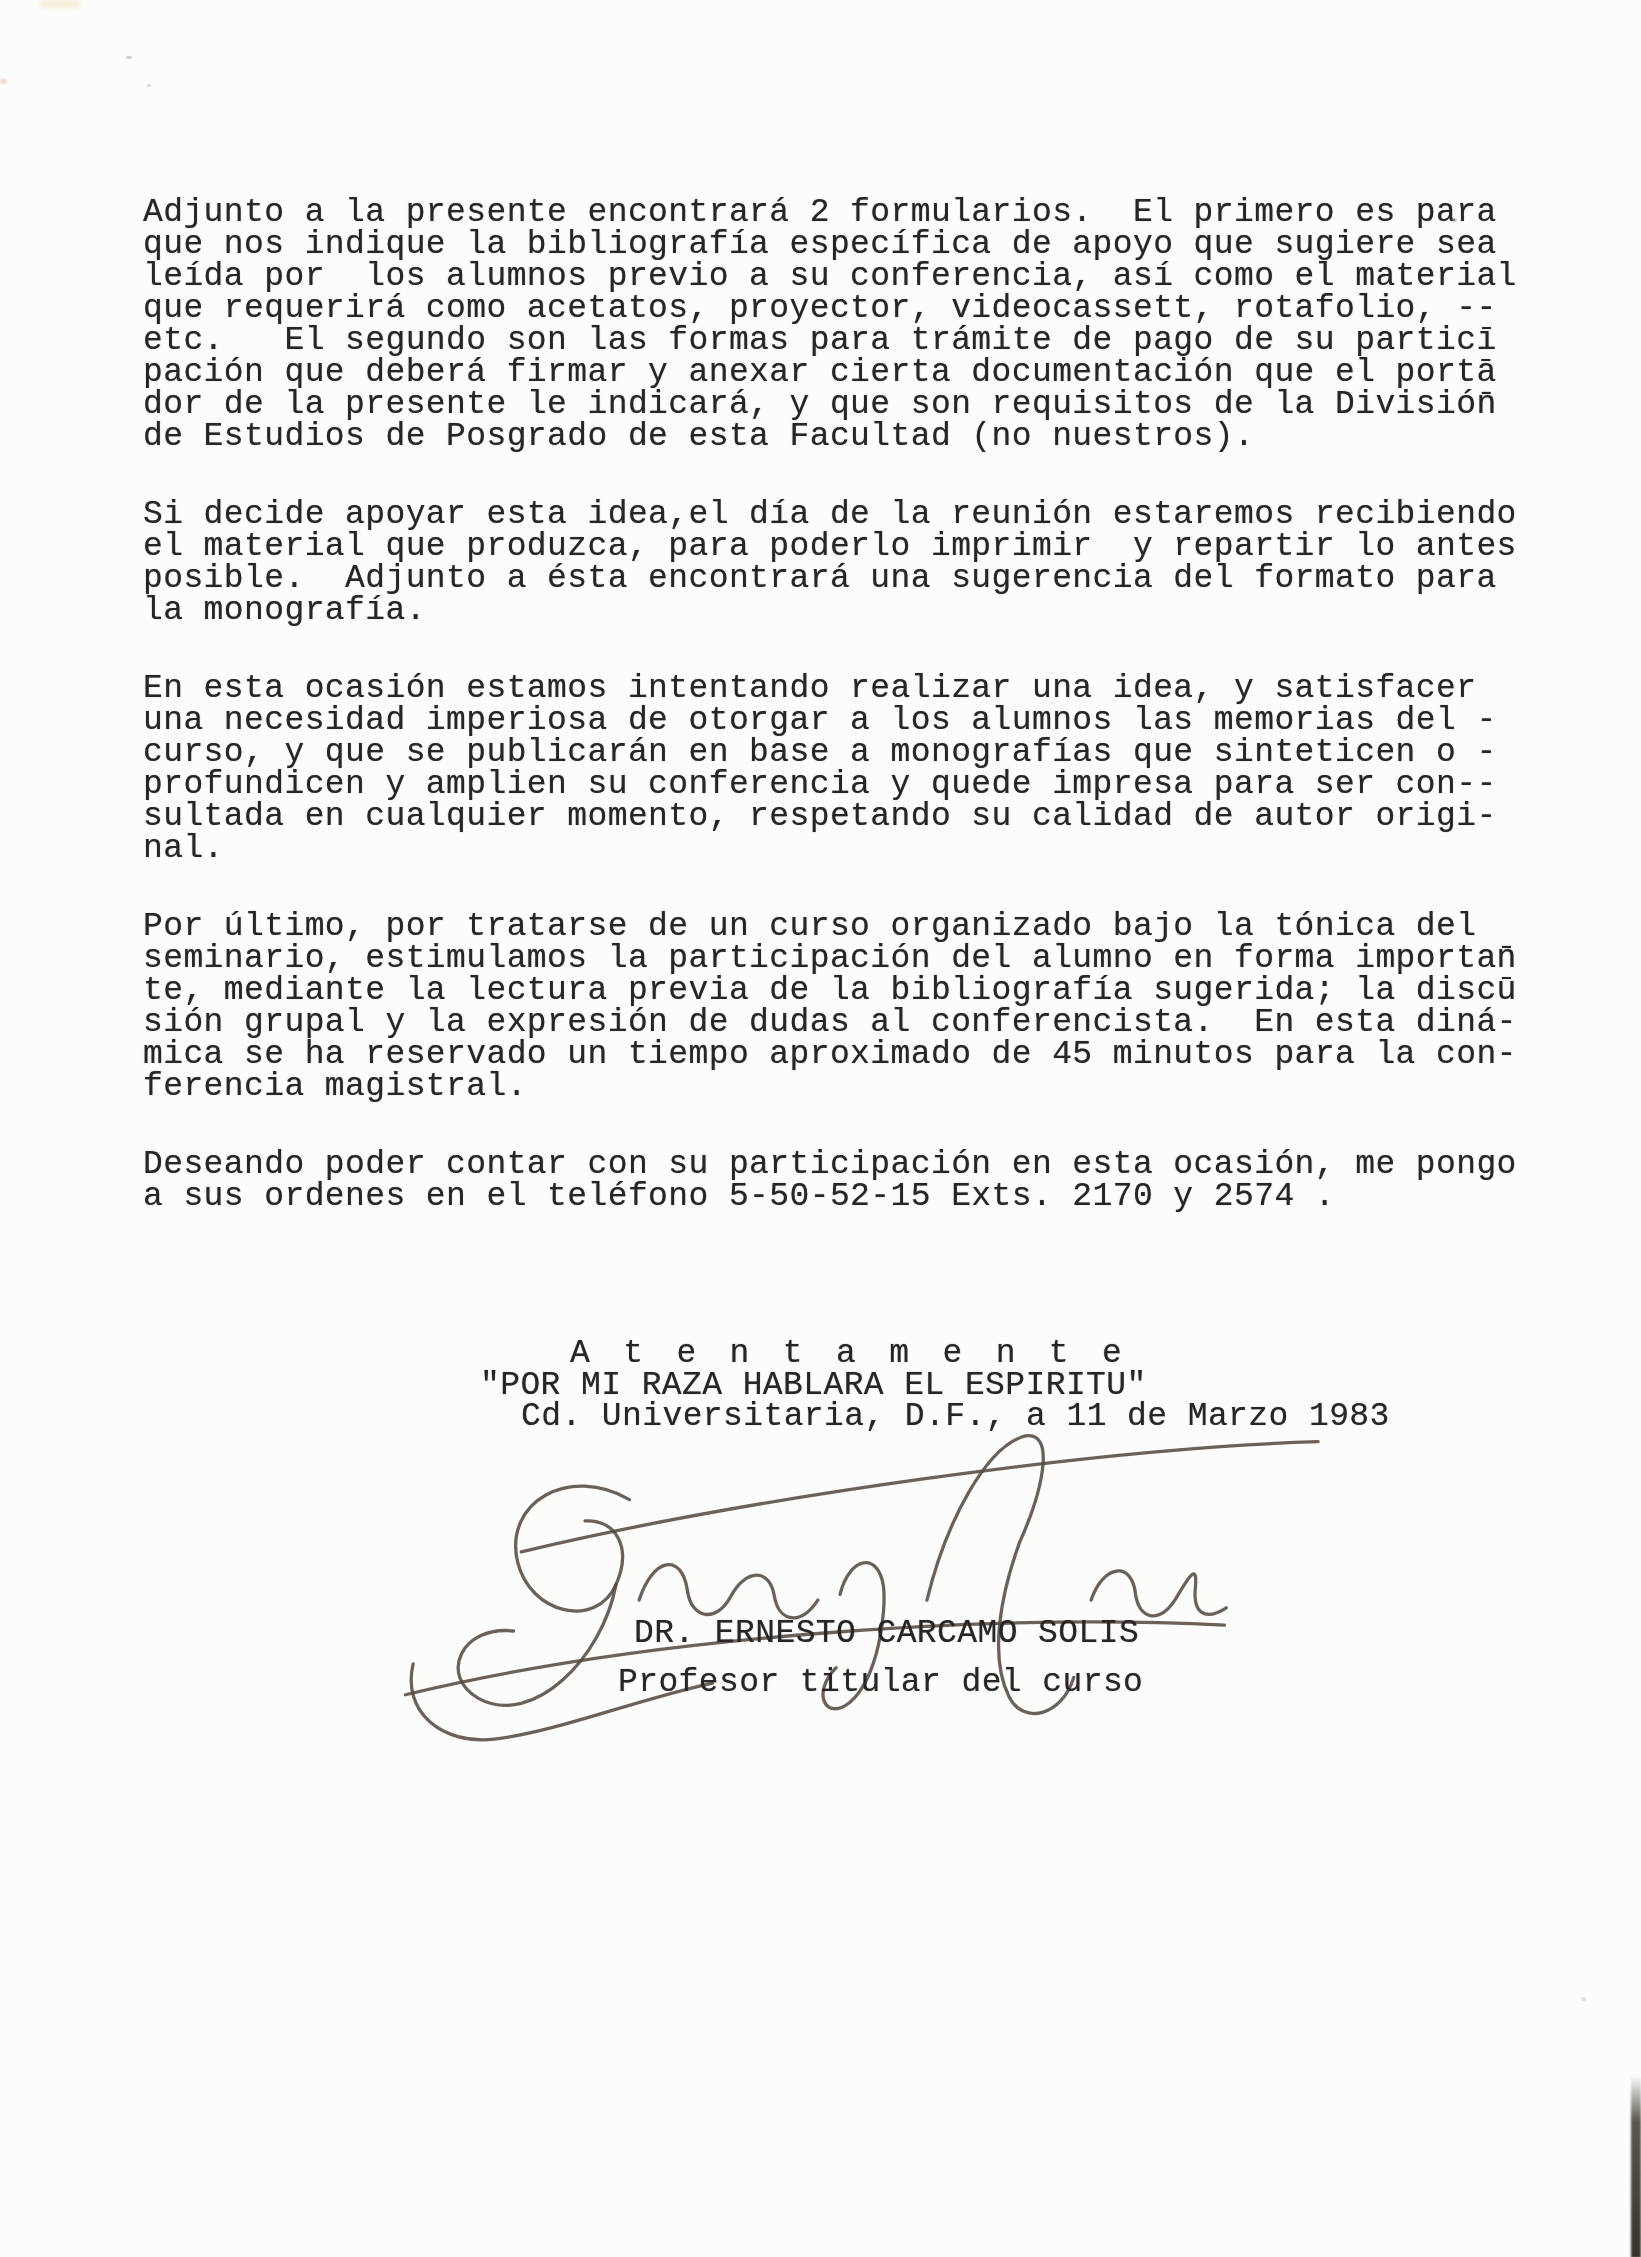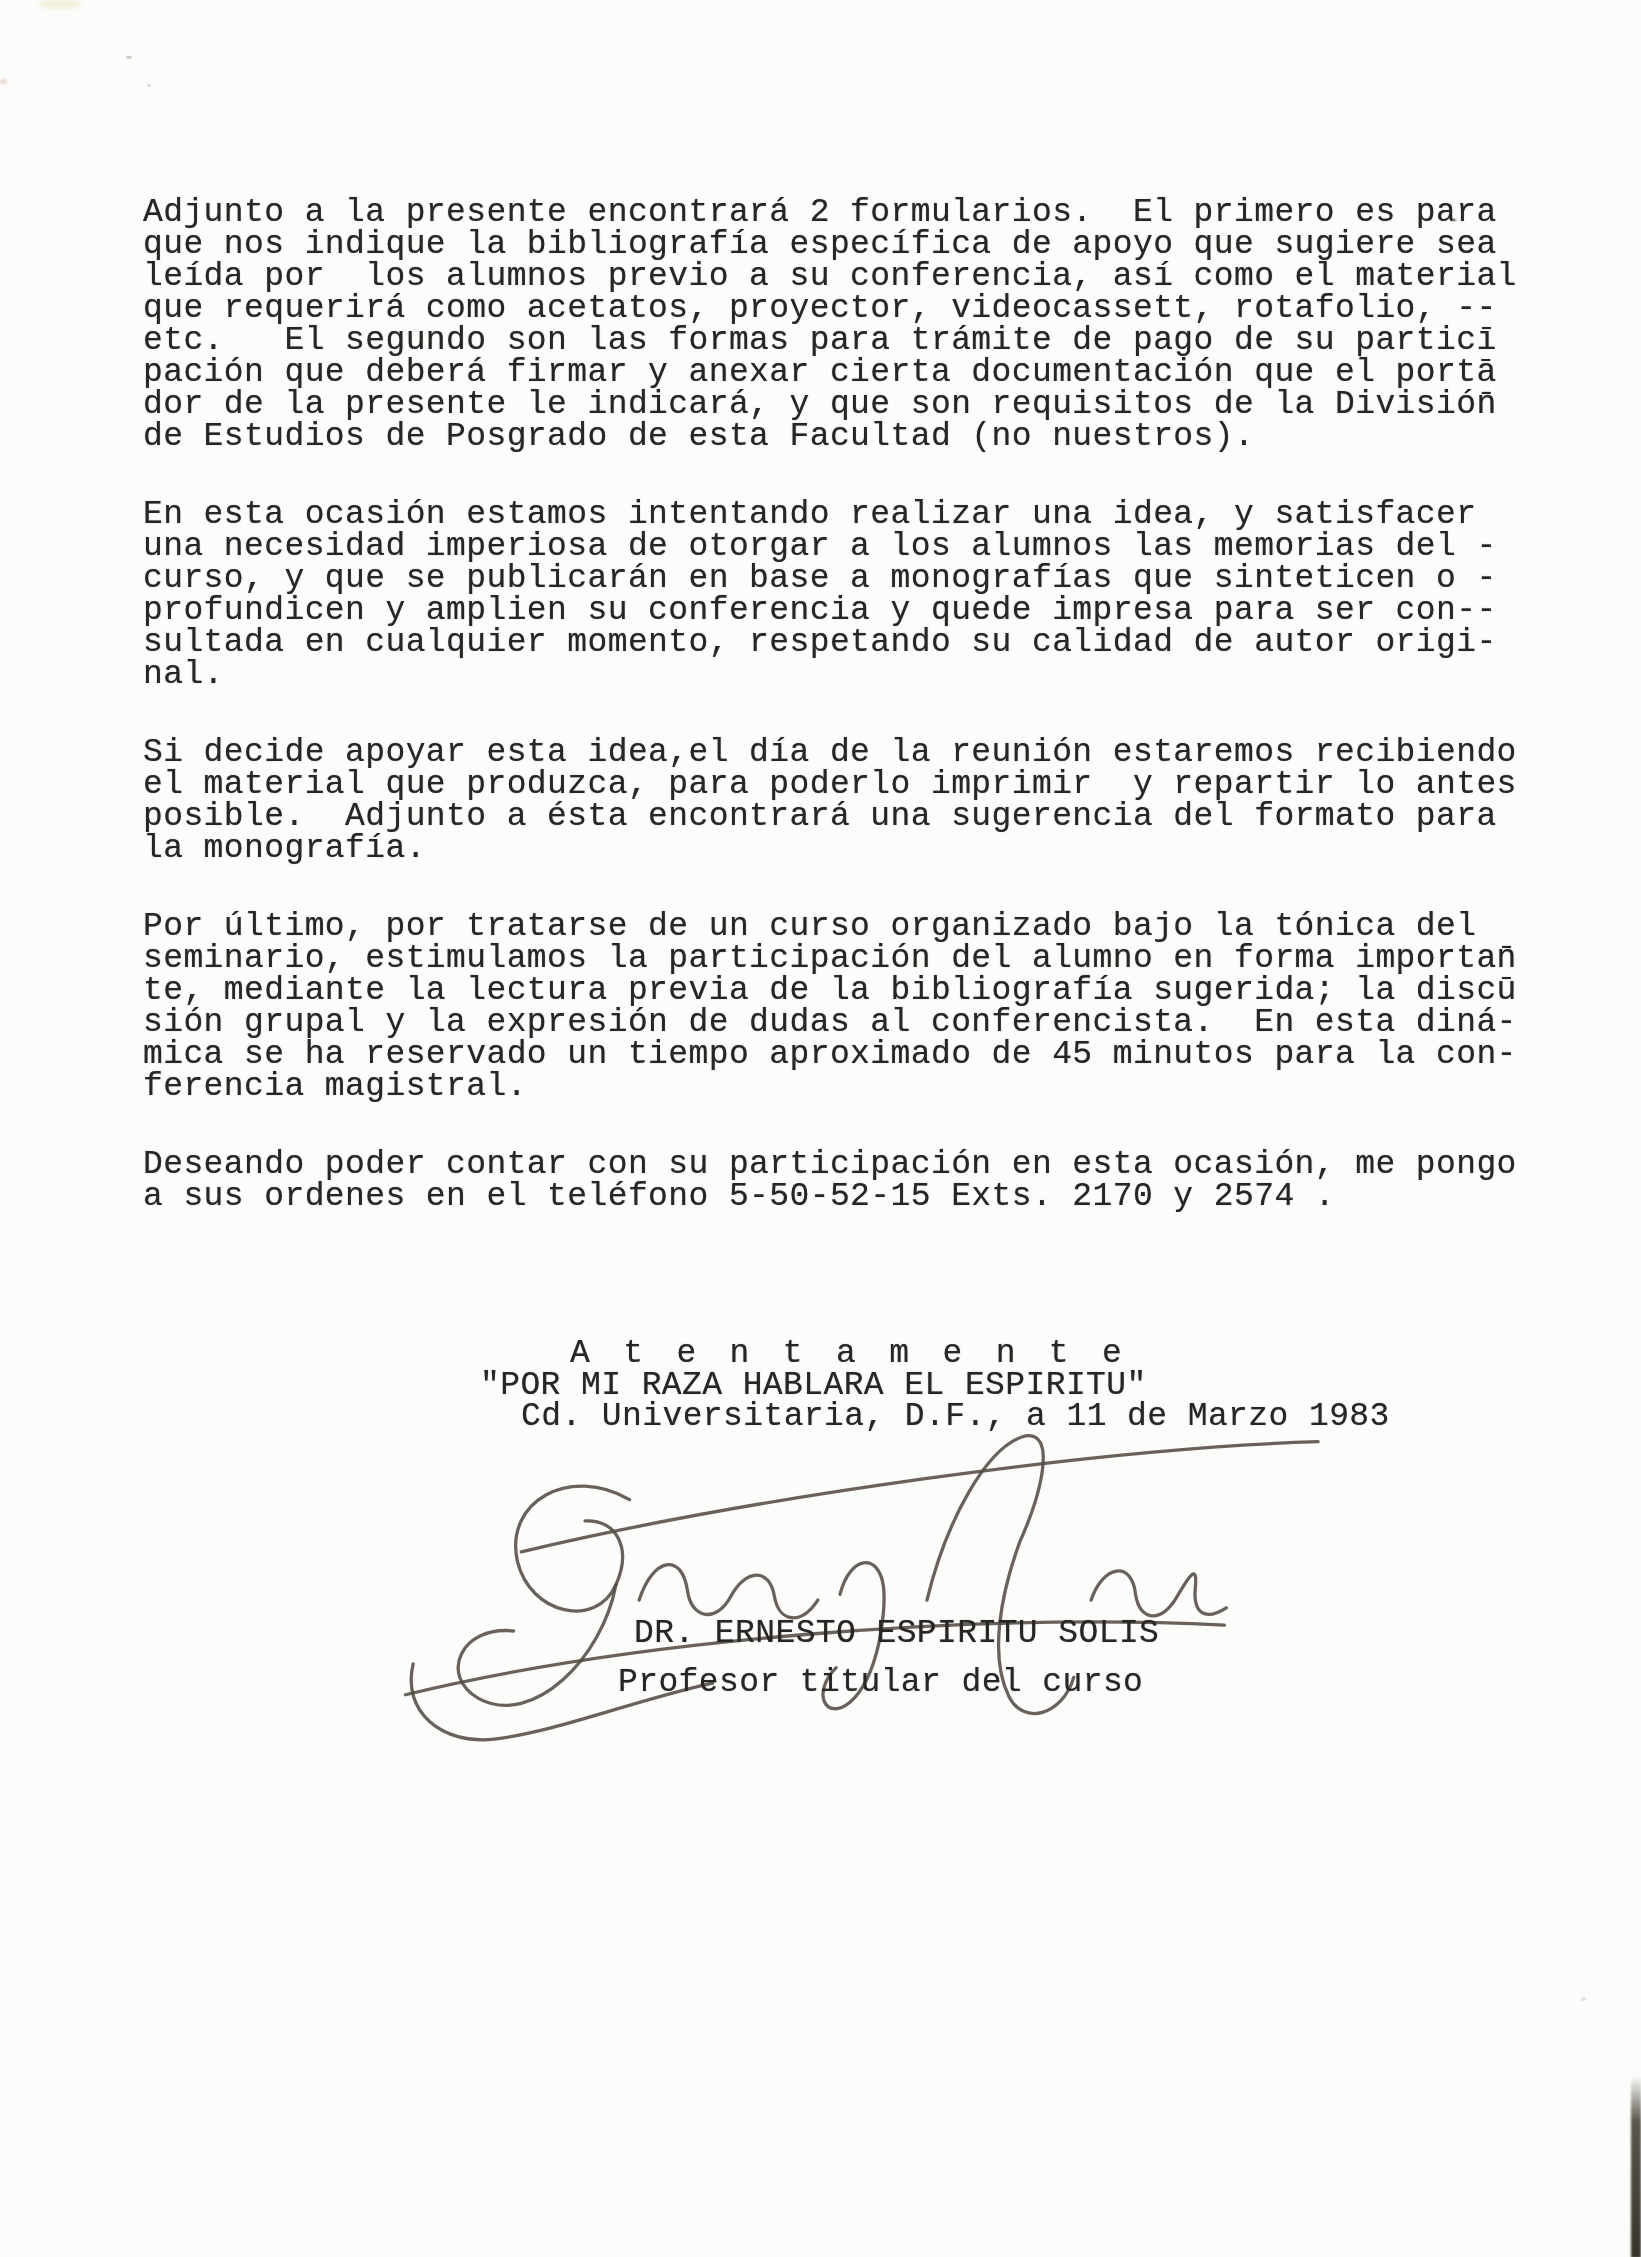--- a/index.html
+++ b/index.html
@@ -68,30 +68,30 @@
 
   <div class="body-text">
     <p class="typed para">Adjunto a la presente encontrará 2 formularios.  El primero es para
 que nos indique la bibliografía específica de apoyo que sugiere sea
 leída por  los alumnos previo a su conferencia, así como el material
 que requerirá como acetatos, proyector, videocassett, rotafolio, --
 etc.   El segundo son las formas para trámite de pago de su particī
 pación que deberá firmar y anexar cierta documentación que el portā
 dor de la presente le indicará, y que son requisitos de la División̄
 de Estudios de Posgrado de esta Facultad (no nuestros).</p>
+    <p class="typed para">Si decide apoyar esta idea,el día de la reunión estaremos recibiendo
+el material que produzca, para poderlo imprimir  y repartir lo antes
+posible.  Adjunto a ésta encontrará una sugerencia del formato para
+la monografía.</p>
     <p class="typed para">En esta ocasión estamos intentando realizar una idea, y satisfacer
 una necesidad imperiosa de otorgar a los alumnos las memorias del -
 curso, y que se publicarán en base a monografías que sinteticen o -
 profundicen y amplien su conferencia y quede impresa para ser con--
 sultada en cualquier momento, respetando su calidad de autor origi-
 nal.</p>
-    <p class="typed para">Si decide apoyar esta idea,el día de la reunión estaremos recibiendo
-el material que produzca, para poderlo imprimir  y repartir lo antes
-posible.  Adjunto a ésta encontrará una sugerencia del formato para
-la monografía.</p>
     <p class="typed para">Por último, por tratarse de un curso organizado bajo la tónica del
 seminario, estimulamos la participación del alumno en forma importan̄
 te, mediante la lectura previa de la bibliografía sugerida; la discū
 sión grupal y la expresión de dudas al conferencista.  En esta diná-
 mica se ha reservado un tiempo aproximado de 45 minutos para la con-
 ferencia magistral.</p>
     <p class="typed para">Deseando poder contar con su participación en esta ocasión, me pongo
 a sus ordenes en el teléfono 5-50-52-15 Exts. 2170 y 2574 .</p>
   </div>
 
@@ -112,21 +112,21 @@
 
     <path d="M 560 202 C 580 120, 622 42, 662 32 C 692 27, 682 84, 656 142 C 635 200, 625 262, 645 302 C 660 332, 700 322, 712 282"></path>
 
     <path d="M 730 202 C 742 166, 772 160, 776 196 C 780 224, 802 226, 818 200 C 832 176, 840 164, 838 188 C 835 216, 848 224, 870 210"></path>
 
     <path d="M 28 268 C 16 318, 58 352, 112 346 C 178 338, 256 306, 338 288"></path>
 
     <path d="M 20 300 C 260 242, 610 215, 868 228"></path>
   </svg>
 
-  <div class="typed line signer-name">DR. ERNESTO ESPIRITU SOLIS</div>
+  <div class="typed line signer-name">DR. ERNESTO CARCAMO SOLIS</div>
   <div class="typed line signer-title">Profesor titular del curso</div>
 
   <div class="edge-shadow"></div>
   <div class="speck speck-a"></div>
   <div class="speck speck-b"></div>
   <div class="speck speck-c"></div>
   <div class="speck speck-d"></div>
   <div class="speck speck-e"></div>
   <div class="speck speck-f"></div>
 

